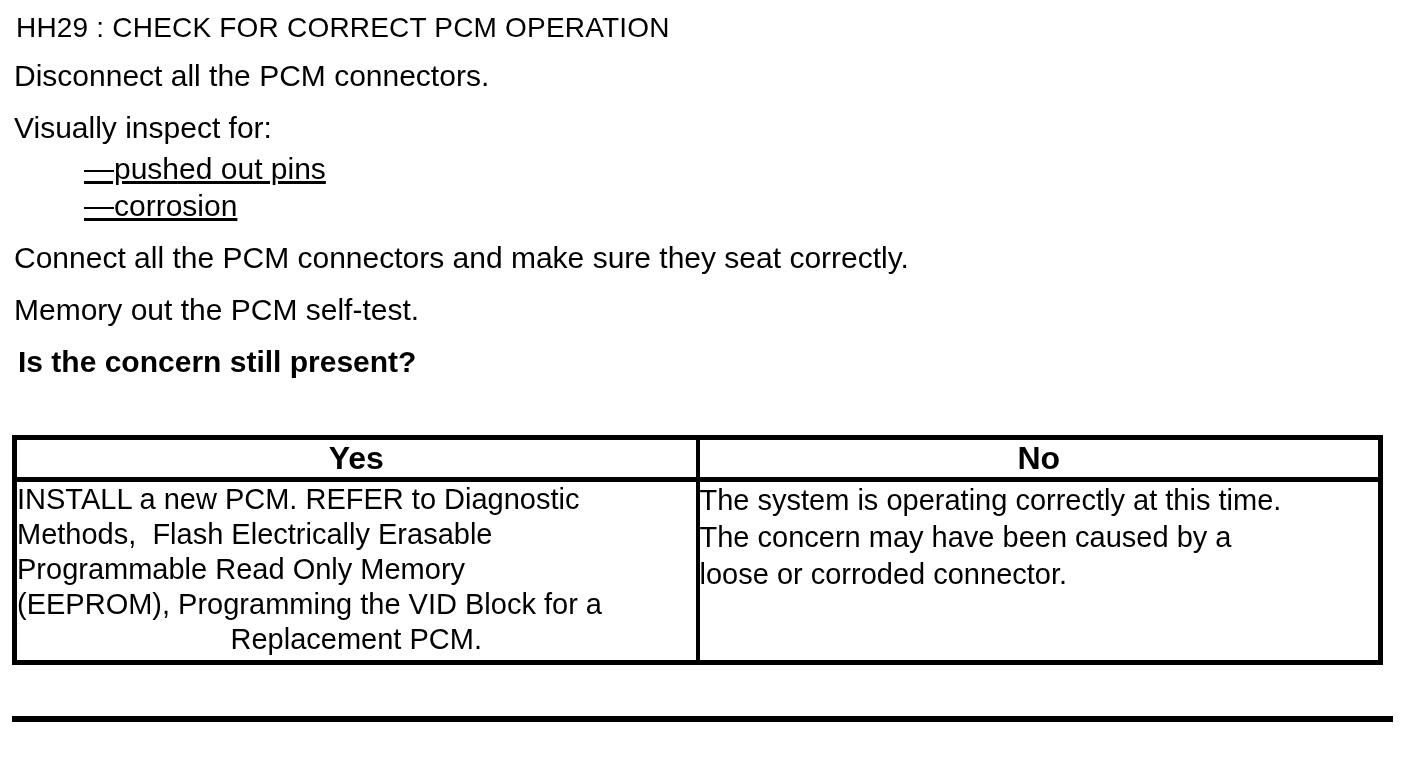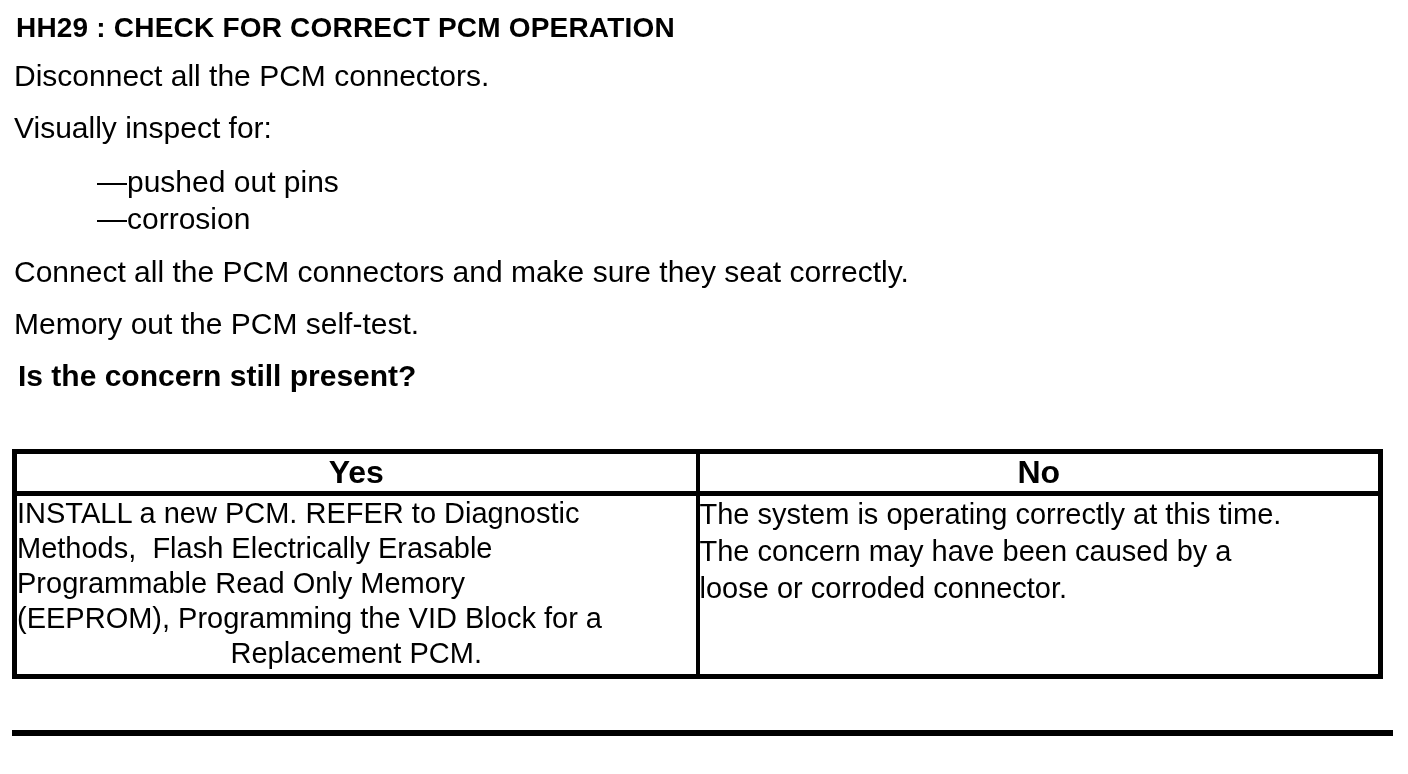--- a/index.html
+++ b/index.html
@@ -11,43 +11,44 @@
   }
   .page {
     position: relative;
     width: 1408px;
     height: 774px;
     background: #ffffff;
     overflow: hidden;
   }
   .heading {
     font-size: 28px;
-    font-weight: bold;
+    font-weight: normal;
     line-height: 32px;
     padding: 12px 0 0 16px;
     letter-spacing: 0.2px;
     white-space: pre;
   }
   .step {
     font-size: 30px;
     line-height: 36px;
     margin: 16px 0 0 0;
     padding-left: 14px;
     white-space: pre;
   }
   .step.first {
     margin-top: 14px;
   }
   .step.bold {
     font-weight: bold;
     padding-left: 18px;
   }
   .inspect-list {
-    margin: 17px;
+    margin: 4px;
     padding-left: 80px;
+    text-decoration: underline;
   }
   .inspect-item {
     font-size: 30px;
     line-height: 37px;
     white-space: pre;
   }
   table.decision {
     border-collapse: collapse;
     table-layout: fixed;
     margin: 55px 0 0 12px;

